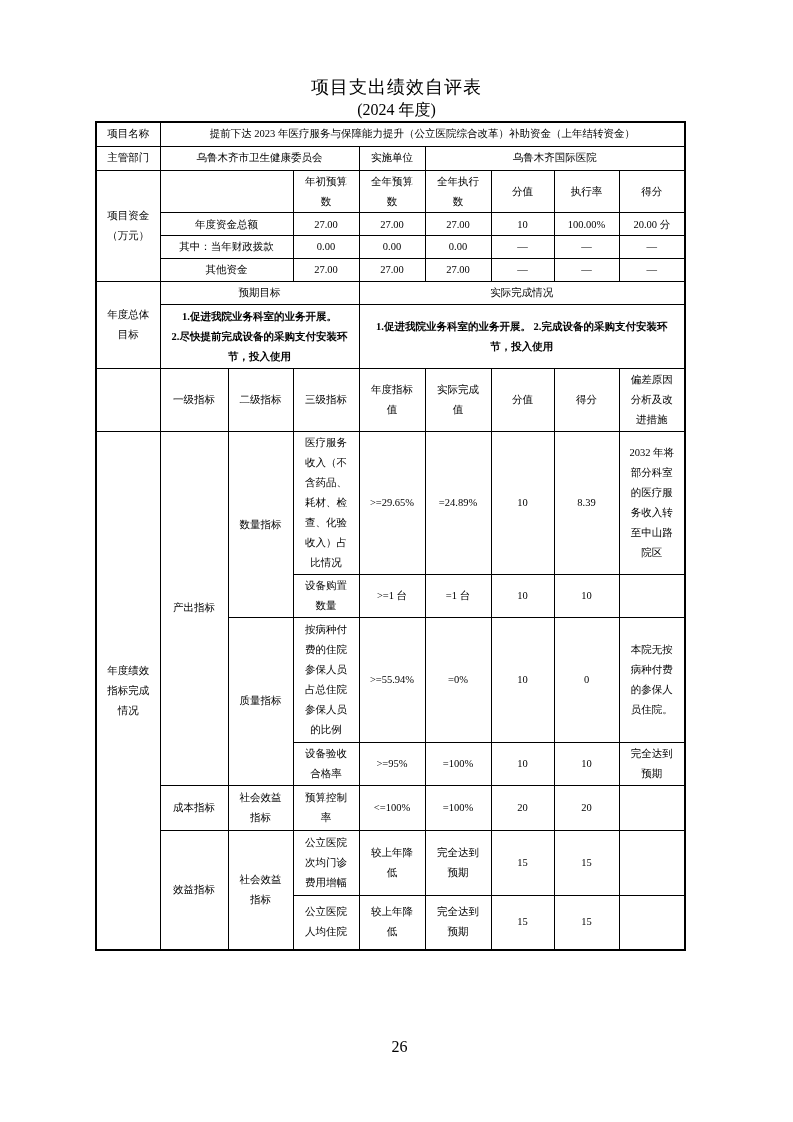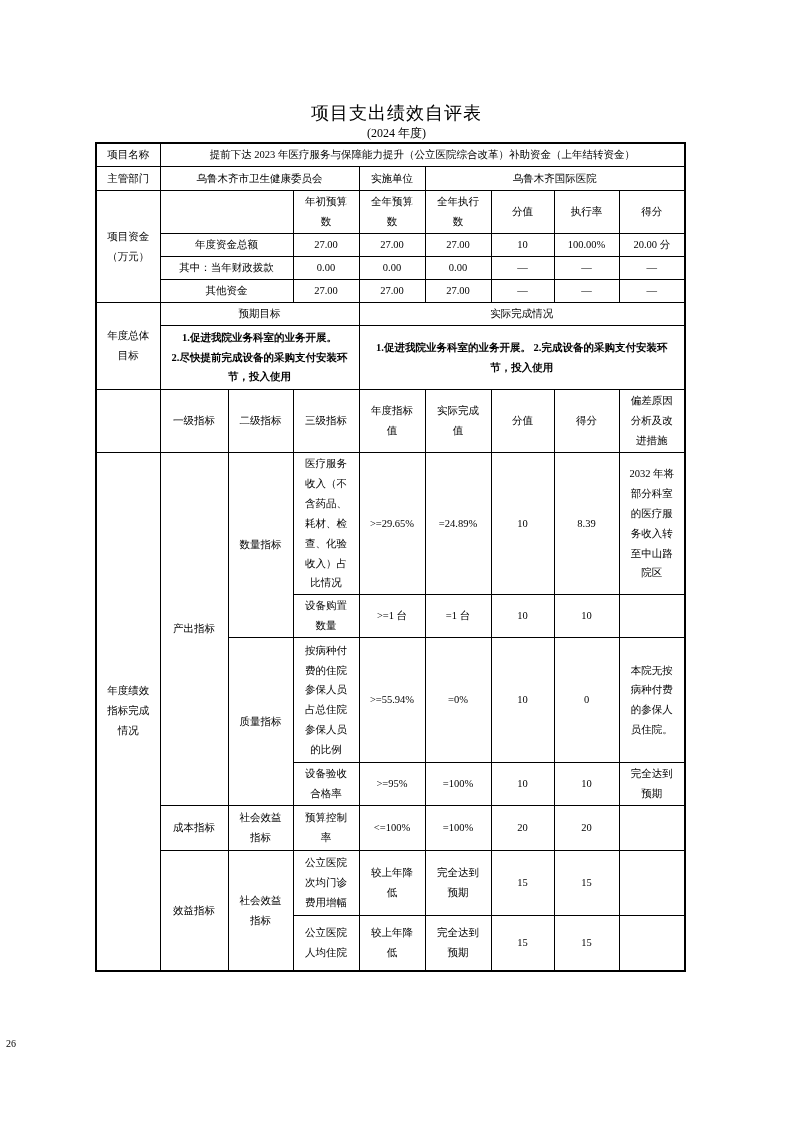--- a/index.html
+++ b/index.html
@@ -1,40 +1,40 @@
 <!DOCTYPE html>
 <html><head>
 <meta charset="utf-8">
 <style>
   html,body { margin:0; padding:0; background:#888; }
   .page {
     width:793px; height:1122px; background:#ffffff; margin:0 auto;
-    box-sizing:border-box; padding-top:102px; position:relative;
+    box-sizing:border-box; padding-top:76px; position:relative;
     font-family:"Liberation Serif","DejaVu Serif",serif; color:#000;
   }
   .doc-title { text-align:center; font-size:18px; line-height:1.25; letter-spacing:1px; }
-  .doc-subtitle { text-align:center; font-size:12px; line-height:1.35; }
+  .doc-subtitle { text-align:center; font-size:16px; line-height:1.35; }
   table.selfeval {
     border-collapse:collapse; table-layout:fixed;
     width:589px; margin:1px 0 0 95px;
     border:2px solid #000;
   }
   table.selfeval td {
     border:1px solid #000;
     font-size:10.5px; line-height:1.9;
     text-align:center; vertical-align:middle;
     padding:1px 7px; overflow:hidden;
     word-break:break-all;
   }
   td.tb { border-bottom-width:2px; }
   td.left { text-align:left;font-weight:bold; }
   td.lh17 { line-height:1.72; }
   .footer-pagenum {
     position:absolute; left:0; right:0; top:1038px;
-    font-size:10px;margin-left:6px;
+    text-align:center; font-size:16px;margin-left:6px;
   }
 </style>
 </head>
 <body>
 
 <div class="page">
 
   <div class="doc-title">项目支出绩效自评表</div>
   <div class="doc-subtitle">(2024 年度)</div>
 

